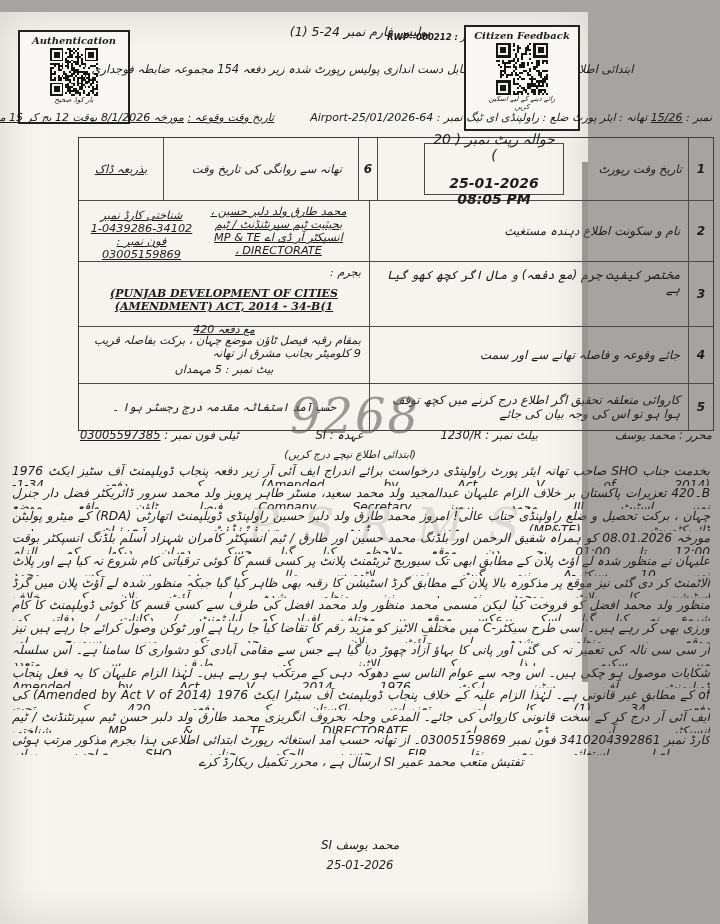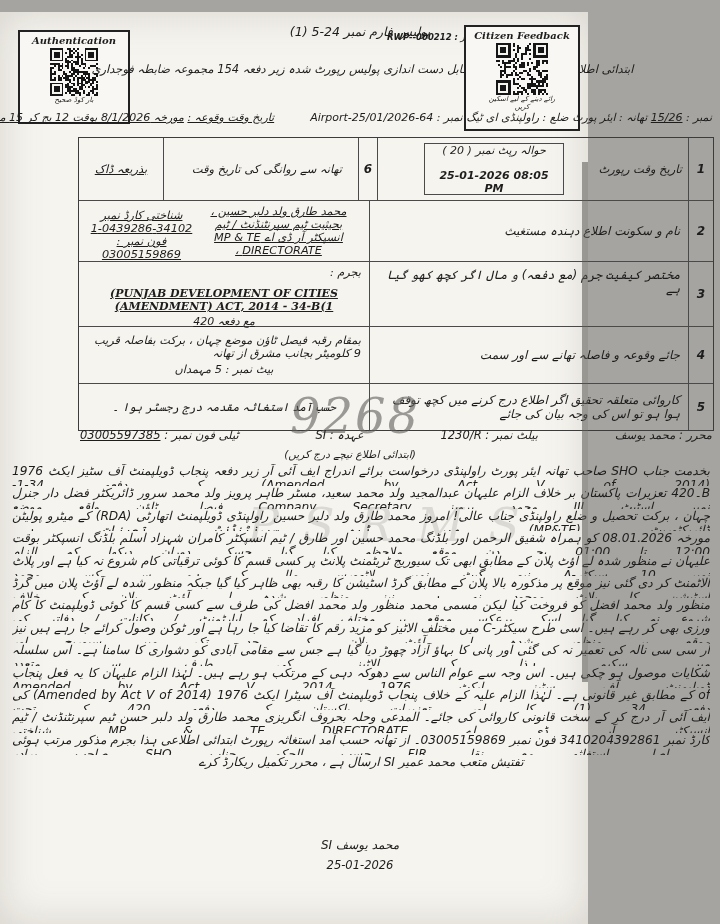--- a/index.html
+++ b/index.html
@@ -27,21 +27,21 @@
   #ftable{left:78px;top:125px;width:634px;border:1.4px solid #3c3c3c;direction:rtl;}
   .trow{display:flex;border-bottom:1.2px solid #4a4a4a;}
   .trow:last-child{border-bottom:none;}
   .tnum{width:24px;border-left:1.2px solid #4a4a4a;display:flex;align-items:center;justify-content:center;
         font-size:12px;font-weight:bold;flex:0 0 auto;}
   .tlabel{width:302px;border-left:1.2px solid #4a4a4a;padding:6px 8px;font-size:12px;flex:0 0 auto;
           display:flex;align-items:center;}
   .tval{flex:1;padding:4px 8px;font-size:11.3px;}
   
   .r1lab{width:108px;padding:6px 6px;font-size:11.5px;flex:0 0 auto;display:flex;align-items:center;}
-  .r1box{width:130px;flex:0 0 auto;border:1.2px solid #4a4a4a;margin:5px 4px;padding:2px 4px;font-size:11px;
+  .r1box{width:130px;flex:0 0 auto;border:1.2px solid #4a4a4a;margin:5px 4px;padding:2px 4px;font-size:14px;
          display:flex;flex-direction:column;justify-content:center;text-align:center;gap:12px;}
   .r1sp{width:42px;flex:0 0 auto;}
   .n6{width:18px;border-left:1.2px solid #4a4a4a;border-right:1.2px solid #4a4a4a;display:flex;align-items:center;
       justify-content:center;font-size:12px;font-weight:bold;flex:0 0 auto;}
   .l6{width:162px;border-left:1.2px solid #4a4a4a;padding:4px 16px;font-size:11.5px;flex:0 0 auto;
       display:flex;align-items:center;}
   .v6{flex:1;display:flex;align-items:center;justify-content:center;font-size:11.5px;}
   .act{font-family:"DejaVu Serif",serif;font-weight:bold;font-size:11px;text-align:center;margin-top:8px;}
   
   #offline{left:80px;top:416px;width:632px;direction:rtl;display:flex;justify-content:space-between;font-size:11.5px;}
@@ -550,21 +550,21 @@
           <div class="u" style="margin-top:4px;">شناختی کارڈ نمبر 34102-0439286-1 فون نمبر : 03005159869</div>
         </div>
       </div>
 
       <div class="trow" style="height:64px;">
         <div class="tnum">3</div>
         <div class="tlabel rtl" style="align-items:flex-start;">مختصر کیفیت جرم (مع دفعہ) و مال اگر کچھ کھو گیا ہے</div>
         <div class="tval rtl">
           <div>بجرم :</div>
           <div class="act u ltr">(PUNJAB DEVELOPMENT OF CITIES (AMENDMENT) ACT, 2014 - 34-B(1</div>
-          <div class="rtl u c" style="font-size:11px;margin-top:2px;">مع دفعہ 420</div>
+          <div class="rtl u c" style="font-size:11px;margin-top:10px;">مع دفعہ 420</div>
         </div>
       </div>
 
       <div class="trow" style="height:56px;">
         <div class="tnum">4</div>
         <div class="tlabel rtl">جائے وقوعہ و فاصلہ تھانے سے اور سمت</div>
         <div class="tval rtl" style="display:flex;flex-direction:column;justify-content:center;">
           <div>بمقام رقبہ فیصل ٹاؤن موضع چہان ، برکت بفاصلہ قریب 9 کلومیٹر بجانب مشرق از تھانہ</div>
           <div class="c" style="margin-top:3px;text-align:center;">بیٹ نمبر : 5   مہمداں</div>
         </div>

